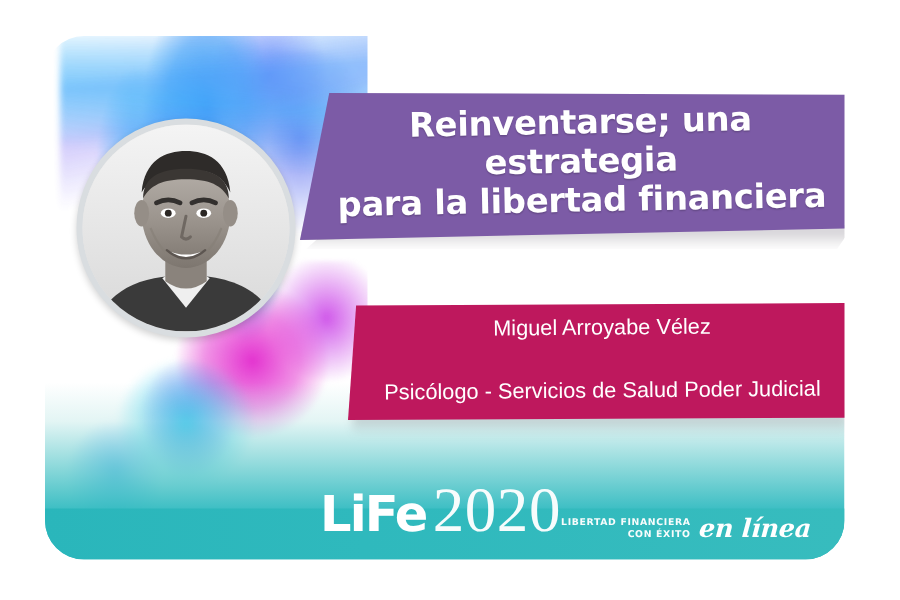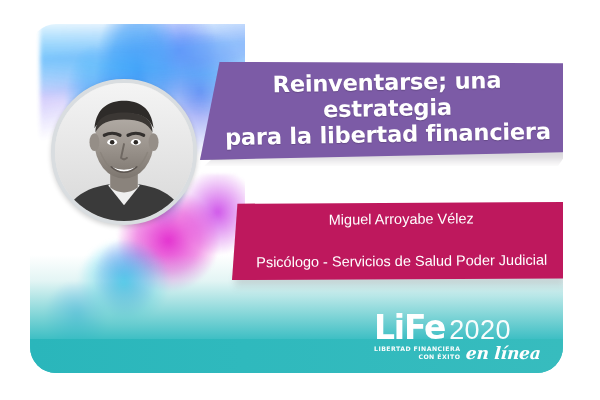--- a/index.html
+++ b/index.html
@@ -241,23 +241,23 @@
   .logo-life {
     color: #ffffff;
     font-family: "DejaVu Sans", sans-serif;
     font-weight: bold;
     font-size: 33px;
     letter-spacing: -1.2px;
     line-height: .92;
   }
   .logo-year {
     color: #ffffff;
-    font-family: Liberation Sans, sans-serif;
+    font-family: Liberation Serif, serif;
     font-weight: 300;
-    font-size: 27px;
+    font-size: 42px;
     letter-spacing: .4px;
     line-height: .92;
     opacity: .96;
   }
   .logo-sub {
     display: flex;
     align-items: flex-end;
     gap: 6px;
     margin-top: 1px;
   }
@@ -276,21 +276,21 @@
     color: #ffffff;
     font-family: "DejaVu Serif", serif;
     font-style: italic;
     font-weight: bold;
     font-size: 17px;
     line-height: 1;
     letter-spacing: -.2px;
     transform: translateY(1px) skewX(-4deg);
   }
   
-  .logo-stack { display: flex; flex-direction: column; }
+  .logo-stack { display: flex; }
 </style>
 </head>
 <body>
 
 <div id="stage">
 
   <div class="card">
     <div class="card-base"></div>
 
     <div class="ink-wrap">

